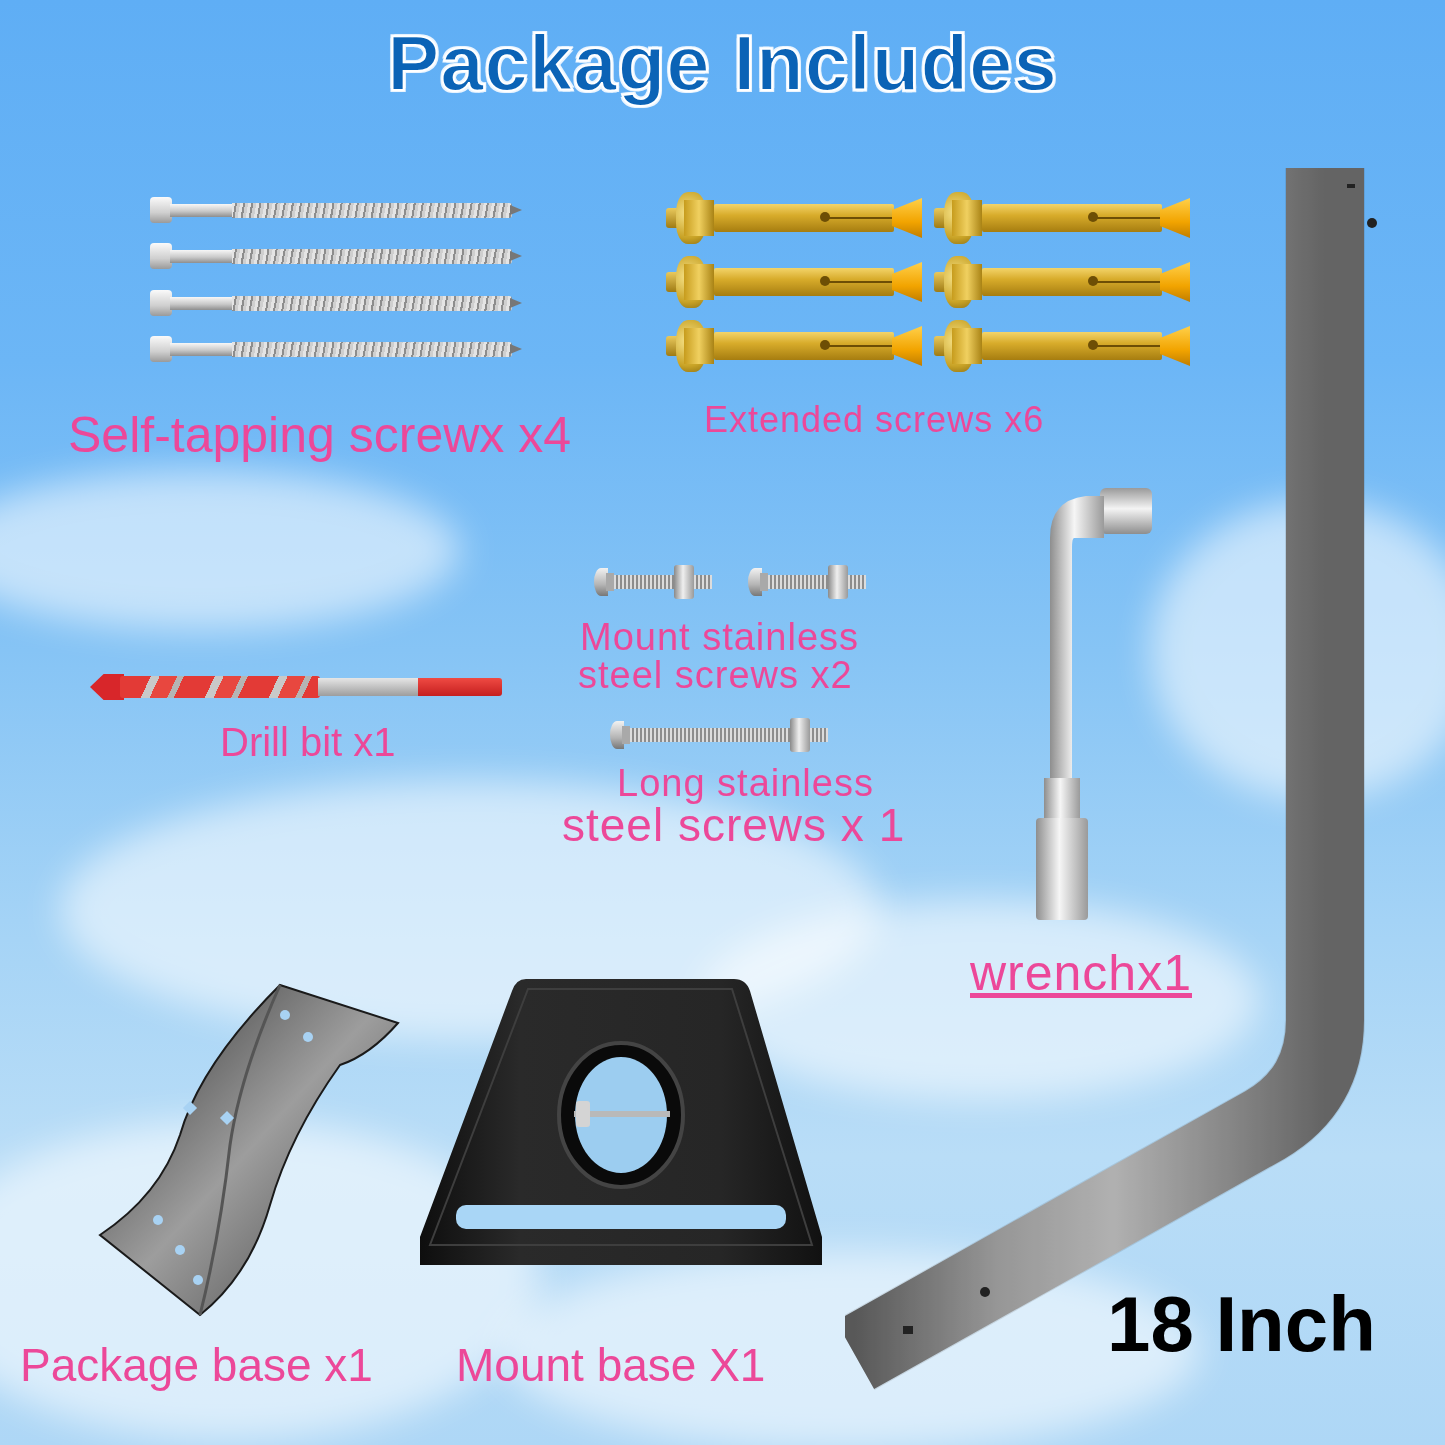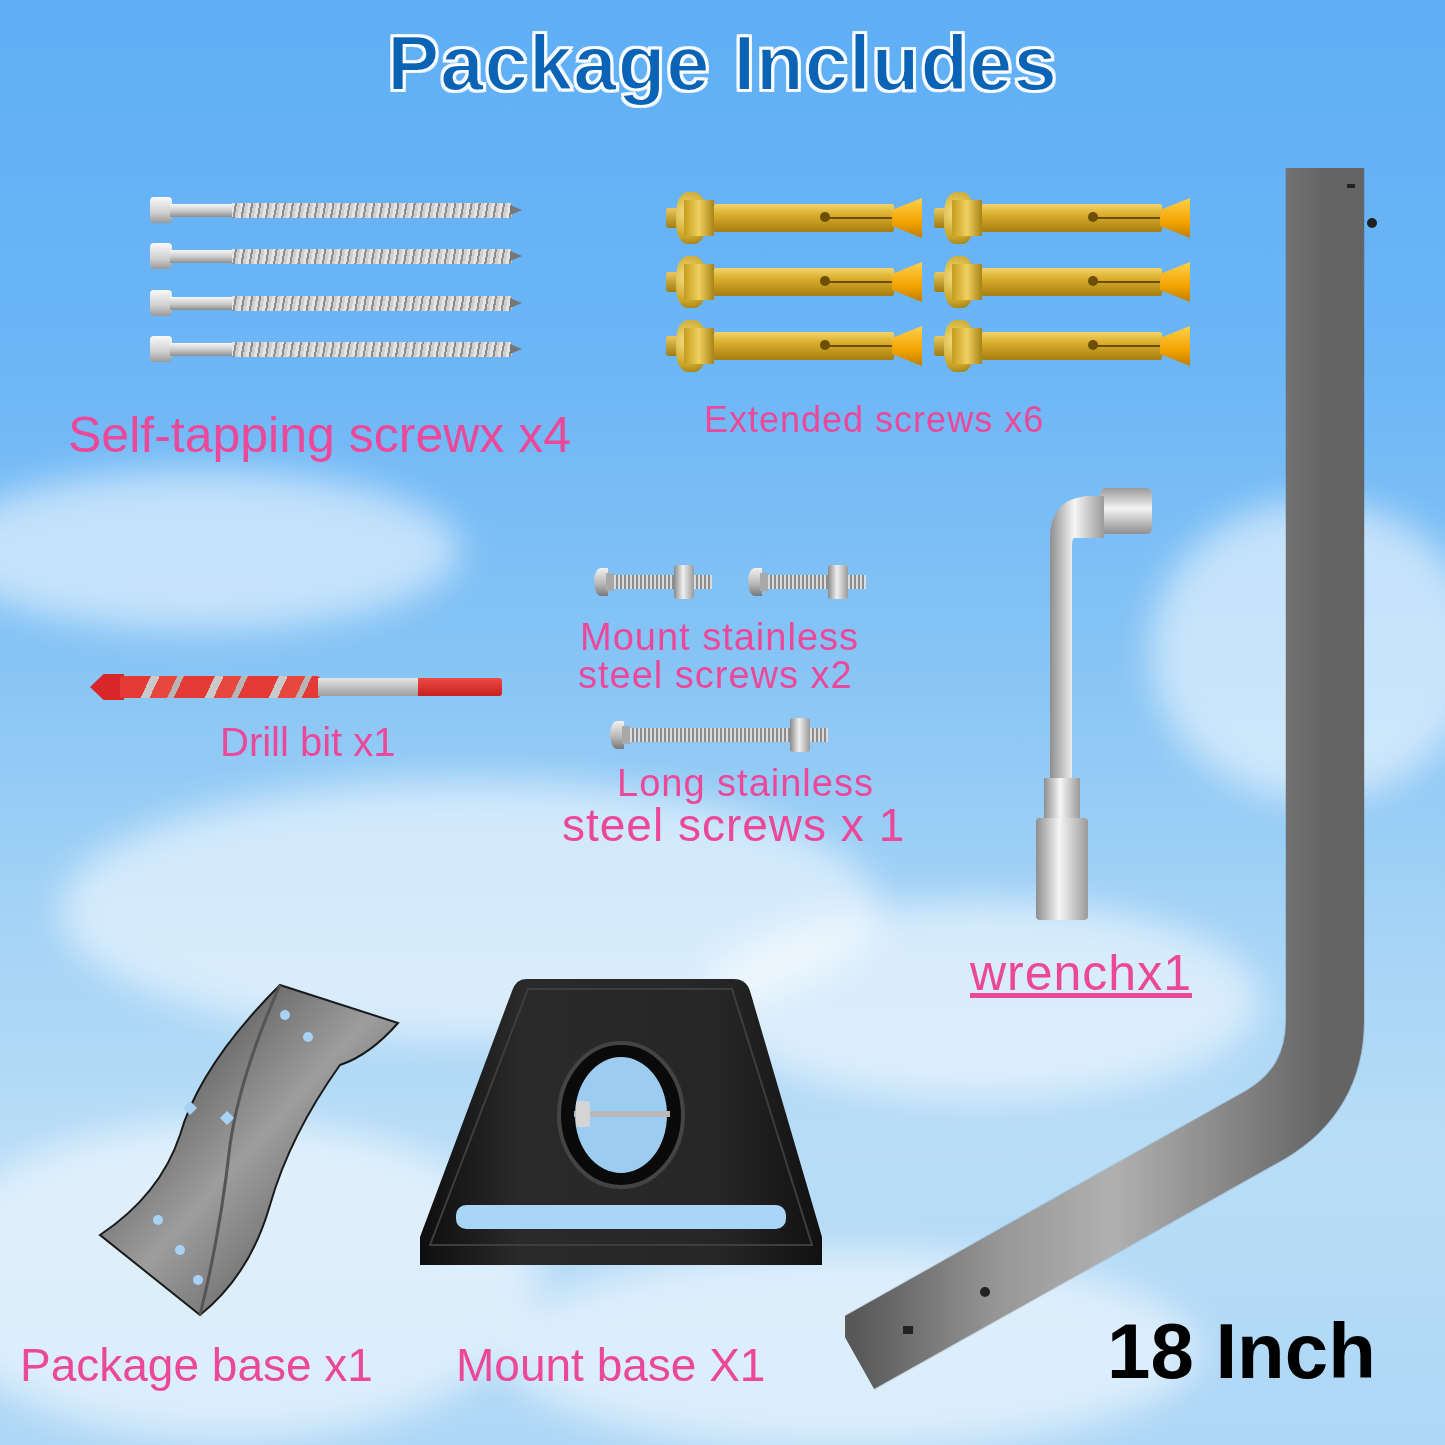--- a/index.html
+++ b/index.html
@@ -248,13 +248,13 @@
         <stop offset="1" stop-color="#6a6a6a"></stop>
     </linearGradient>
   </defs>
   <path d="M480 8 L480 860 Q480 930 420 965 L10 1195" fill="none" stroke="url(#pl)" stroke-width="78" stroke-linecap="butt"></path>
   <path d="M480 8 L480 860 Q480 930 420 965 L10 1195" fill="none" stroke="#444" stroke-width="80" stroke-opacity="0.15"></path>
   <rect x="502" y="24" width="8" height="4" fill="#222"></rect>
   <circle cx="527" cy="63" r="5" fill="#222"></circle>
   <circle cx="140" cy="1132" r="5" fill="#222"></circle>
   <rect x="58" y="1166" width="10" height="8" fill="#222"></rect>
 </svg>
-<div class="label big" style="left:1107px; top:1312px;">18 Inch</div>
+<div class="label big" style="left:1107px; top:1285px;">18 Inch</div>
 
 </body></html>

